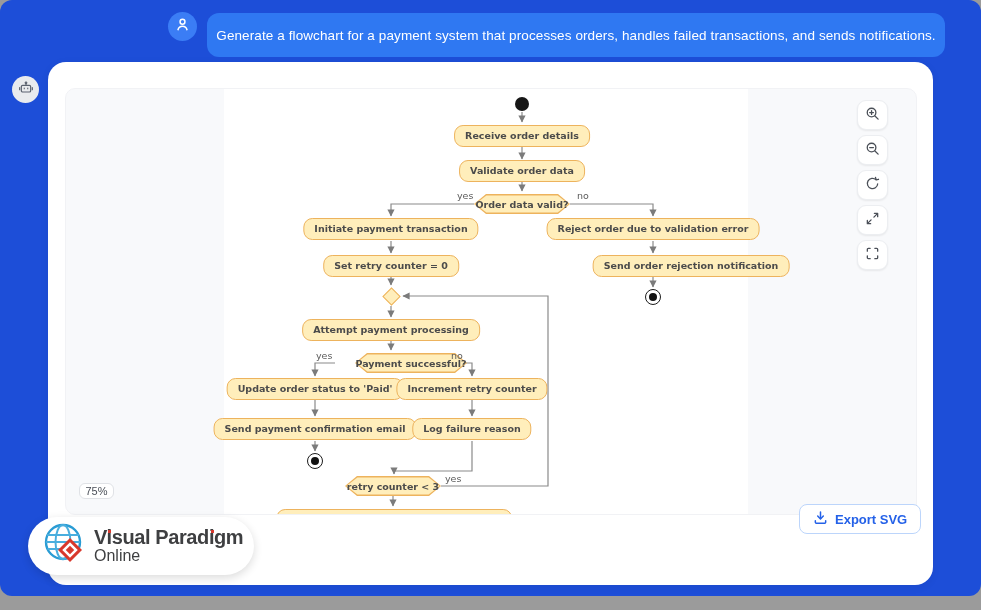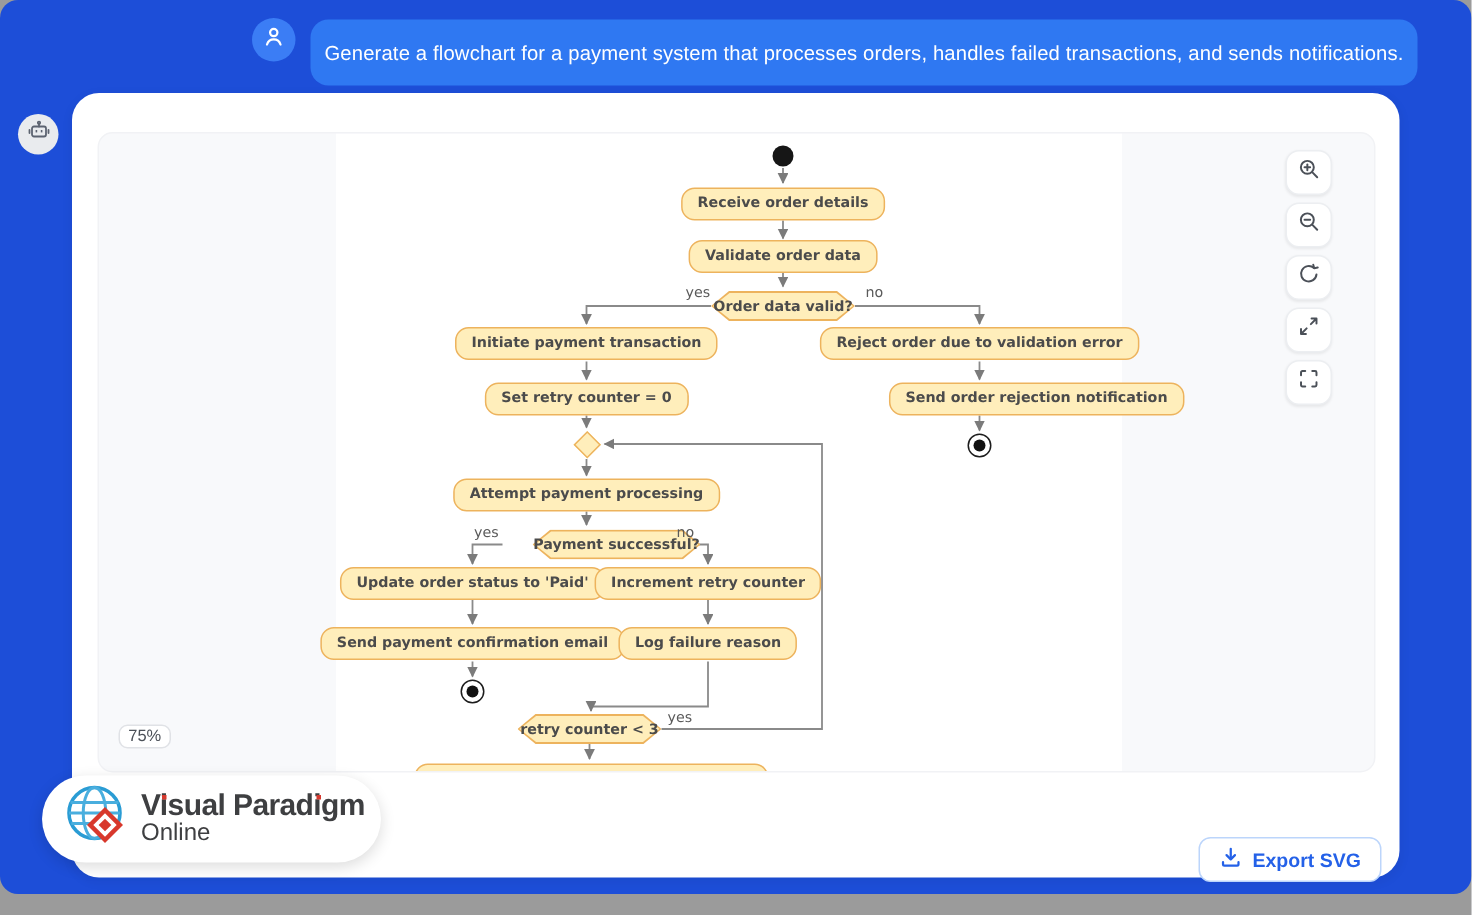--- a/index.html
+++ b/index.html
@@ -79,21 +79,21 @@
     display: flex; align-items: center; justify-content: center; cursor: pointer;
   }
   .zoom-badge {
     position: absolute; left: 79px; top: 483px; width: 35px; height: 16px;
     background: #fff; border: 1px solid #e0e2e6; border-radius: 6px;
     display: flex; align-items: center; justify-content: center;
     font-size: 11px; color: #4b5058;
   }
   
   .export-btn {
-    position: absolute; left: 799px; top: 558px; height: 30px; padding: 0 13px;
+    position: absolute; left: 799px; top: 504px; height: 30px; padding: 0 13px;
     background: #fff; border: 1px solid #bcd5fb; border-radius: 8px;
     display: flex; align-items: center; gap: 7px; cursor: pointer;
     color: #2461e8; font-size: 13px; font-weight: bold;
   }
   .logo-pill {
     position: absolute; left: 28px; top: 517px; width: 226px; height: 58px;
     background: #fff; border-radius: 29px; box-shadow: 0 3px 10px rgba(0,0,0,.14);
     display: flex; align-items: center;
   }
   .logo-globe { margin-left: 15px; }

